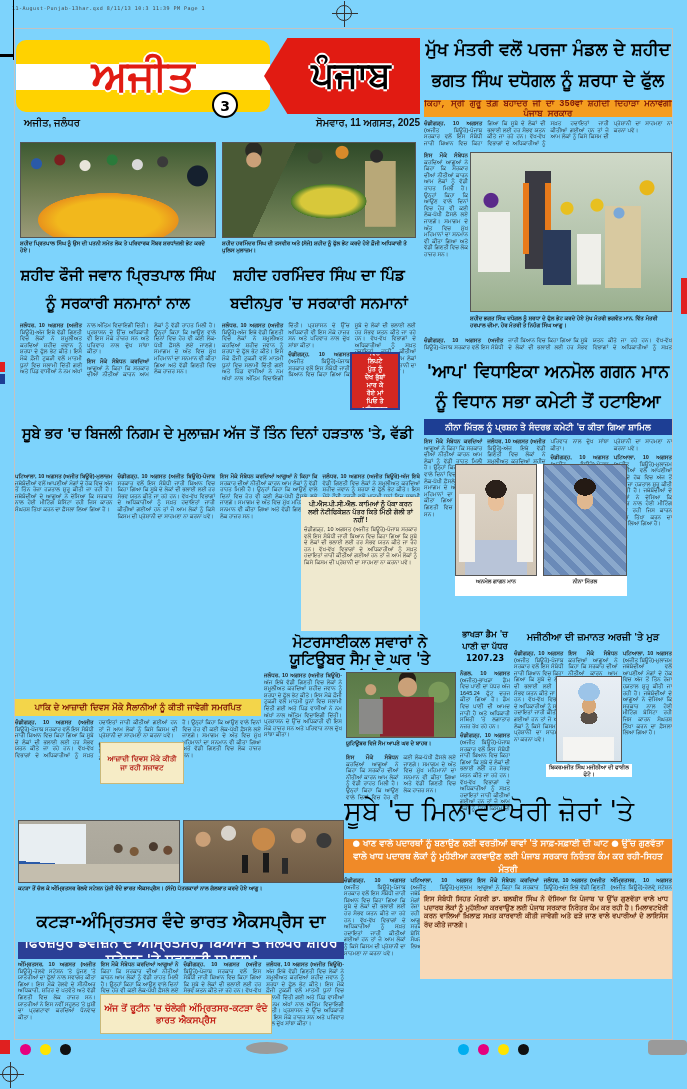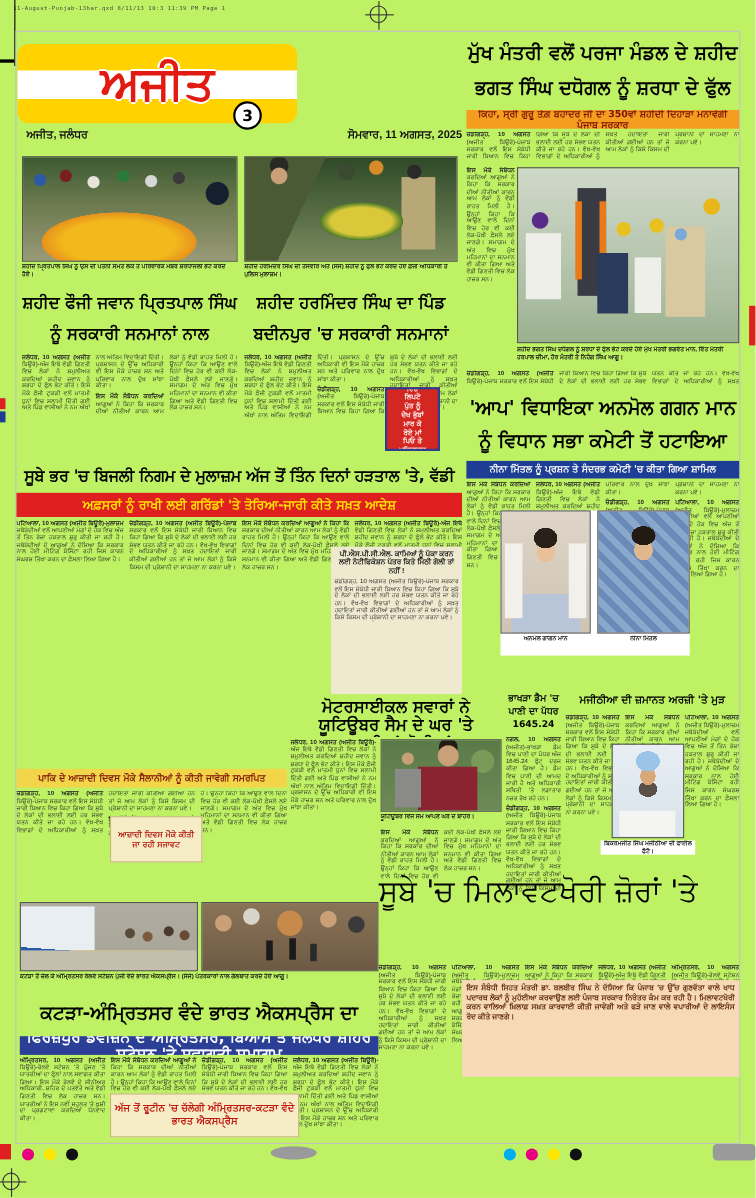--- a/index.html
+++ b/index.html
@@ -1,16 +1,16 @@
 <!DOCTYPE html>
 <html><head>
 <meta charset="utf-8">
 <style>
   html,body{margin:0;padding:0;background:#ffffff;}
-  #sheet{position:relative;width:687px;height:1089px;background:#bef264;overflow:hidden;
+  #sheet{position:relative;width:687px;height:1089px;background:#7dd3fc;overflow:hidden;
          font-family:"Liberation Sans",sans-serif;color:#111;}
   .abs{position:absolute;box-sizing:border-box;}
   .frame{border:1px solid #c2c2c2;}
   .slug{font-family:"DejaVu Sans Mono",monospace;font-size:5px;color:#444;letter-spacing:.5px;white-space:nowrap;overflow:hidden;}
   .hl{font-family:"DejaVu Sans",sans-serif;font-weight:bold;color:#000;overflow:hidden;text-align:center;}
   .hl-light{font-family:"DejaVu Sans",sans-serif;font-weight:400;color:#000;overflow:hidden;text-align:left;}
   .bar{display:flex;align-items:center;justify-content:center;font-family:"DejaVu Sans",sans-serif;
        font-weight:bold;overflow:hidden;text-align:center;}
   .cap{font-size:5.5px;line-height:6.5px;font-weight:bold;color:#111;overflow:hidden;}
   .body-txt{font-size:5.5px;line-height:6.6px;text-align:justify;color:#222;overflow:hidden;column-gap:5px;}
@@ -33,27 +33,32 @@
   <div class="abs" style="left:13px;top:0;width:1px;height:60px;background:#000;"></div>
   <div class="abs" style="left:0;top:54px;width:13px;height:3px;background:#000;"></div>
   <div class="abs reg" style="left:336px;top:5px;width:16px;height:16px;"></div>
   <div class="abs frame" style="left:14px;top:28px;width:659px;height:1012px;"></div>
 
   <div class="abs" style="left:16px;top:40px;width:254px;height:72px;background:#ffd200;border-radius:10px;">
     <div class="abs" style="left:0;top:24px;width:254px;height:26px;background:#ffffff;"></div>
     <div class="abs hl" style="left:0;top:8px;width:254px;height:60px;font-size:42px;line-height:56px;color:#e11b12;
          text-shadow:-2px 0 #fff,2px 0 #fff,0 -2px #fff,0 2px #fff;">ਅਜੀਤ</div>
   </div>
+  <div class="abs" style="left:264px;top:38px;width:156px;height:76px;background:#e11b12;
+       clip-path:polygon(0 50%,15% 0,100% 0,100% 100%,15% 100%);">
+    <div class="abs hl" style="left:22px;top:6px;width:130px;height:68px;font-size:36px;line-height:62px;color:#000;
+         text-shadow:-2px 0 #fff,2px 0 #fff,0 -2px #fff,0 2px #fff;">ਪੰਜਾਬ</div>
+  </div>
   <div class="abs hl" style="left:212px;top:92px;width:26px;height:26px;background:#fff;border:2px solid #000;border-radius:50%;
        font-size:14px;line-height:24px;z-index:5;">3</div>
   <div class="abs" style="left:24px;top:117px;width:150px;height:14px;font-weight:bold;font-size:10px;">ਅਜੀਤ, ਜਲੰਧਰ</div>
   <div class="abs" style="left:262px;top:117px;width:158px;height:14px;font-weight:bold;font-size:10px;text-align:right;">ਸੋਮਵਾਰ, 11 ਅਗਸਤ, 2025</div>
 
   <div class="abs hl" style="left:424px;top:34px;width:248px;height:64px;font-size:17.5px;line-height:31px;">ਮੁੱਖ ਮੰਤਰੀ ਵਲੋਂ ਪਰਜਾ ਮੰਡਲ ਦੇ ਸ਼ਹੀਦ ਭਗਤ ਸਿੰਘ ਦਧੋਗਲ ਨੂੰ ਸ਼ਰਧਾ ਦੇ ਫੁੱਲ ਭੇਟ</div>
-  <div class="abs bar" style="left:424px;top:100px;width:248px;height:17px;background:#f59d1f;color:#7b1407;font-size:8.6px;">ਕਿਹਾ, ਸ੍ਰੀ ਗੁਰੂ ਤੇਗ਼ ਬਹਾਦਰ ਜੀ ਦਾ 350ਵਾਂ ਸ਼ਹੀਦੀ ਦਿਹਾੜਾ ਮਨਾਵੇਗੀ ਪੰਜਾਬ ਸਰਕਾਰ</div>
+  <div class="abs bar" style="left:424px;top:100px;width:248px;height:17px;background:#f59d1f;color:#7b1407;font-size:8.6px;font-family:Liberation Mono, monospace;">ਕਿਹਾ, ਸ੍ਰੀ ਗੁਰੂ ਤੇਗ਼ ਬਹਾਦਰ ਜੀ ਦਾ 350ਵਾਂ ਸ਼ਹੀਦੀ ਦਿਹਾੜਾ ਮਨਾਵੇਗੀ ਪੰਜਾਬ ਸਰਕਾਰ</div>
   <div class="abs body-txt c4" style="left:424px;top:120px;width:248px;height:30px;">
       <p>ਚੰਡੀਗੜ੍ਹ, 10 ਅਗਸਤ (ਅਜੀਤ ਬਿਊਰੋ)-ਪੰਜਾਬ ਸਰਕਾਰ ਵਲੋਂ ਇਸ ਸੰਬੰਧੀ ਜਾਰੀ ਬਿਆਨ ਵਿਚ ਕਿਹਾ ਗਿਆ ਕਿ ਸੂਬੇ ਦੇ ਲੋਕਾਂ ਦੀ ਭਲਾਈ ਲਈ ਹਰ ਸੰਭਵ ਯਤਨ ਕੀਤੇ ਜਾ ਰਹੇ ਹਨ। ਵੱਖ-ਵੱਖ ਵਿਭਾਗਾਂ ਦੇ ਅਧਿਕਾਰੀਆਂ ਨੂੰ ਸਖ਼ਤ ਹਦਾਇਤਾਂ ਜਾਰੀ ਕੀਤੀਆਂ ਗਈਆਂ ਹਨ ਤਾਂ ਜੋ ਆਮ ਲੋਕਾਂ ਨੂੰ ਕਿਸੇ ਕਿਸਮ ਦੀ ਪ੍ਰੇਸ਼ਾਨੀ ਦਾ ਸਾਹਮਣਾ ਨਾ ਕਰਨਾ ਪਵੇ।</p>
     </div>
   <div class="abs body-txt c1" style="left:424px;top:152px;width:44px;height:200px;">
       <p>ਇਸ ਮੌਕੇ ਸੰਬੋਧਨ ਕਰਦਿਆਂ ਆਗੂਆਂ ਨੇ ਕਿਹਾ ਕਿ ਸਰਕਾਰ ਦੀਆਂ ਨੀਤੀਆਂ ਕਾਰਨ ਆਮ ਲੋਕਾਂ ਨੂੰ ਵੱਡੀ ਰਾਹਤ ਮਿਲੀ ਹੈ। ਉਨ੍ਹਾਂ ਕਿਹਾ ਕਿ ਆਉਣ ਵਾਲੇ ਦਿਨਾਂ ਵਿਚ ਹੋਰ ਵੀ ਕਈ ਲੋਕ-ਪੱਖੀ ਫ਼ੈਸਲੇ ਲਏ ਜਾਣਗੇ। ਸਮਾਗਮ ਦੇ ਅੰਤ ਵਿਚ ਮੁੱਖ ਮਹਿਮਾਨਾਂ ਦਾ ਸਨਮਾਨ ਵੀ ਕੀਤਾ ਗਿਆ ਅਤੇ ਵੱਡੀ ਗਿਣਤੀ ਵਿਚ ਲੋਕ ਹਾਜ਼ਰ ਸਨ।</p>
     </div>
   <div class="abs photo" style="left:470px;top:152px;width:202px;height:160px;background:
       radial-gradient(circle at 10% 30%, #5a2a8a 0 7px, transparent 8px),
       radial-gradient(circle at 48% 35%, #e8c020 0 6px, transparent 7px),
       radial-gradient(circle at 63% 33%, #e8c020 0 6px, transparent 7px),
@@ -128,21 +133,20 @@
         linear-gradient(#ded5c8,#cfc4b4);"></div>
     <div class="abs cap" style="left:0;top:114px;width:82px;height:14px;text-align:center;">ਅਨਮੋਲ ਗਾਗਨ ਮਾਨ</div>
     <div class="abs photo" style="left:88px;top:0;width:84px;height:112px;background:
         radial-gradient(ellipse 22% 13% at 50% 20%, #241a14 0 60%, transparent 61%),
         radial-gradient(ellipse 17% 14% at 50% 32%, #e0b890 0 60%, transparent 61%),
         repeating-linear-gradient(45deg,#6a8ab8 0 6px,#8aa8cc 6px 12px);"></div>
     <div class="abs cap" style="left:88px;top:114px;width:84px;height:14px;text-align:center;">ਨੀਨਾ ਮਿੱਤਲ</div>
   </div>
 
   <div class="abs hl" style="left:15px;top:420px;width:405px;height:26px;font-size:14.5px;line-height:26px;letter-spacing:-.3px;">ਸੂਬੇ ਭਰ 'ਚ ਬਿਜਲੀ ਨਿਗਮ ਦੇ ਮੁਲਾਜ਼ਮ ਅੱਜ ਤੋਂ ਤਿੰਨ ਦਿਨਾਂ ਹੜਤਾਲ 'ਤੇ, ਵੱਡੀ ਪੱਧਰ 'ਤੇ ਪਵੇਗਾ ਕੰਮਕਾਜ 'ਤੇ ਅਸਰ</div>
-  <div class="abs bar" style="left:15px;top:448px;width:405px;height:22px;background:#e02020;color:#ffe400;font-size:11.5px;">ਅਫ਼ਸਰਾਂ ਨੂੰ ਰਾਖੀ ਲਈ ਗਰਿੱਡਾਂ 'ਤੇ ਤੋਰਿਆ-ਜਾਰੀ ਕੀਤੇ ਸਖ਼ਤ ਆਦੇਸ਼</div>
   <div class="abs body-txt c4" style="left:15px;top:473px;width:405px;height:165px;">
     <p>ਪਟਿਆਲਾ, 10 ਅਗਸਤ (ਅਜੀਤ ਬਿਊਰੋ)-ਮੁਲਾਜ਼ਮ ਜਥੇਬੰਦੀਆਂ ਵਲੋਂ ਆਪਣੀਆਂ ਮੰਗਾਂ ਦੇ ਹੱਕ ਵਿਚ ਅੱਜ ਤੋਂ ਤਿੰਨ ਰੋਜ਼ਾ ਹੜਤਾਲ ਸ਼ੁਰੂ ਕੀਤੀ ਜਾ ਰਹੀ ਹੈ। ਜਥੇਬੰਦੀਆਂ ਦੇ ਆਗੂਆਂ ਨੇ ਦੱਸਿਆ ਕਿ ਸਰਕਾਰ ਨਾਲ ਹੋਈ ਮੀਟਿੰਗ ਬੇਸਿੱਟਾ ਰਹੀ ਜਿਸ ਕਾਰਨ ਸੰਘਰਸ਼ ਤਿੱਖਾ ਕਰਨ ਦਾ ਫ਼ੈਸਲਾ ਲਿਆ ਗਿਆ ਹੈ।</p>
     <p>ਚੰਡੀਗੜ੍ਹ, 10 ਅਗਸਤ (ਅਜੀਤ ਬਿਊਰੋ)-ਪੰਜਾਬ ਸਰਕਾਰ ਵਲੋਂ ਇਸ ਸੰਬੰਧੀ ਜਾਰੀ ਬਿਆਨ ਵਿਚ ਕਿਹਾ ਗਿਆ ਕਿ ਸੂਬੇ ਦੇ ਲੋਕਾਂ ਦੀ ਭਲਾਈ ਲਈ ਹਰ ਸੰਭਵ ਯਤਨ ਕੀਤੇ ਜਾ ਰਹੇ ਹਨ। ਵੱਖ-ਵੱਖ ਵਿਭਾਗਾਂ ਦੇ ਅਧਿਕਾਰੀਆਂ ਨੂੰ ਸਖ਼ਤ ਹਦਾਇਤਾਂ ਜਾਰੀ ਕੀਤੀਆਂ ਗਈਆਂ ਹਨ ਤਾਂ ਜੋ ਆਮ ਲੋਕਾਂ ਨੂੰ ਕਿਸੇ ਕਿਸਮ ਦੀ ਪ੍ਰੇਸ਼ਾਨੀ ਦਾ ਸਾਹਮਣਾ ਨਾ ਕਰਨਾ ਪਵੇ।</p>
     <p>ਇਸ ਮੌਕੇ ਸੰਬੋਧਨ ਕਰਦਿਆਂ ਆਗੂਆਂ ਨੇ ਕਿਹਾ ਕਿ ਸਰਕਾਰ ਦੀਆਂ ਨੀਤੀਆਂ ਕਾਰਨ ਆਮ ਲੋਕਾਂ ਨੂੰ ਵੱਡੀ ਰਾਹਤ ਮਿਲੀ ਹੈ। ਉਨ੍ਹਾਂ ਕਿਹਾ ਕਿ ਆਉਣ ਵਾਲੇ ਦਿਨਾਂ ਵਿਚ ਹੋਰ ਵੀ ਕਈ ਲੋਕ-ਪੱਖੀ ਫ਼ੈਸਲੇ ਲਏ ਜਾਣਗੇ। ਸਮਾਗਮ ਦੇ ਅੰਤ ਵਿਚ ਮੁੱਖ ਮਹਿਮਾਨਾਂ ਦਾ ਸਨਮਾਨ ਵੀ ਕੀਤਾ ਗਿਆ ਅਤੇ ਵੱਡੀ ਗਿਣਤੀ ਵਿਚ ਲੋਕ ਹਾਜ਼ਰ ਸਨ।</p>
     <p>ਜਲੰਧਰ, 10 ਅਗਸਤ (ਅਜੀਤ ਬਿਊਰੋ)-ਅੱਜ ਇਥੇ ਵੱਡੀ ਗਿਣਤੀ ਵਿਚ ਲੋਕਾਂ ਨੇ ਸ਼ਮੂਲੀਅਤ ਕਰਦਿਆਂ ਸ਼ਹੀਦ ਜਵਾਨ ਨੂੰ ਸ਼ਰਧਾ ਦੇ ਫੁੱਲ ਭੇਟ ਕੀਤੇ। ਇਸ ਮੌਕੇ ਫ਼ੌਜੀ ਟੁਕੜੀ ਵਲੋਂ ਮਾਤਮੀ ਧੁਨਾਂ ਵਿਚ ਸਲਾਮੀ ਦਿੱਤੀ ਗਈ ਅਤੇ ਪਿੰਡ ਵਾਸੀਆਂ ਨੇ ਨਮ ਅੱਖਾਂ ਨਾਲ ਅੰਤਿਮ ਵਿਦਾਇਗੀ ਦਿੱਤੀ। ਪ੍ਰਸ਼ਾਸਨ ਦੇ ਉੱਚ ਅਧਿਕਾਰੀ ਵੀ ਇਸ ਮੌਕੇ ਹਾਜ਼ਰ ਸਨ ਅਤੇ ਪਰਿਵਾਰ ਨਾਲ ਦੁੱਖ ਸਾਂਝਾ ਕੀਤਾ।</p>
   </div>
   <div class="abs" style="left:301px;top:497px;width:119px;height:134px;background:#efe9cf;z-index:3;padding:3px;box-sizing:border-box;overflow:hidden;">
     <div style="font-size:6.6px;line-height:8px;font-weight:bold;text-align:center;">ਪੀ.ਐਸ.ਪੀ.ਸੀ.ਐਲ. ਕਾਮਿਆਂ ਨੂੰ ਪੱਕਾ ਕਰਨ ਲਈ ਨੋਟੀਫਿਕੇਸ਼ਨ ਪੱਤਰ ਕਿਤੇ ਮਿੱਠੀ ਗੋਲੀ ਤਾਂ ਨਹੀਂ !</div>
     <div class="body-txt" style="margin-top:2px;">ਚੰਡੀਗੜ੍ਹ, 10 ਅਗਸਤ (ਅਜੀਤ ਬਿਊਰੋ)-ਪੰਜਾਬ ਸਰਕਾਰ ਵਲੋਂ ਇਸ ਸੰਬੰਧੀ ਜਾਰੀ ਬਿਆਨ ਵਿਚ ਕਿਹਾ ਗਿਆ ਕਿ ਸੂਬੇ ਦੇ ਲੋਕਾਂ ਦੀ ਭਲਾਈ ਲਈ ਹਰ ਸੰਭਵ ਯਤਨ ਕੀਤੇ ਜਾ ਰਹੇ ਹਨ। ਵੱਖ-ਵੱਖ ਵਿਭਾਗਾਂ ਦੇ ਅਧਿਕਾਰੀਆਂ ਨੂੰ ਸਖ਼ਤ ਹਦਾਇਤਾਂ ਜਾਰੀ ਕੀਤੀਆਂ ਗਈਆਂ ਹਨ ਤਾਂ ਜੋ ਆਮ ਲੋਕਾਂ ਨੂੰ ਕਿਸੇ ਕਿਸਮ ਦੀ ਪ੍ਰੇਸ਼ਾਨੀ ਦਾ ਸਾਹਮਣਾ ਨਾ ਕਰਨਾ ਪਵੇ।</div>
   </div>
@@ -165,41 +169,42 @@
       radial-gradient(circle at 56% 22%, #caa078 0 9px, transparent 10px),
       radial-gradient(circle at 56% 10%, #241c14 0 8px, transparent 9px),
       linear-gradient(#8a2430 0 0) 62% 100%/50% 62% no-repeat,
       radial-gradient(circle at 85% 30%, #7a9a5a 0 10px, transparent 11px),
       linear-gradient(#5a7a48,#6d8a56);"></div>
   <div class="abs cap" style="left:346px;top:740px;width:110px;height:12px;">ਯੂਟਿਊਬਰ ਵਿਜੇ ਸੈਮ ਆਪਣੇ ਘਰ ਦੇ ਬਾਹਰ।</div>
   <div class="abs body-txt c2" style="left:346px;top:754px;width:110px;height:64px;">
       <p>ਇਸ ਮੌਕੇ ਸੰਬੋਧਨ ਕਰਦਿਆਂ ਆਗੂਆਂ ਨੇ ਕਿਹਾ ਕਿ ਸਰਕਾਰ ਦੀਆਂ ਨੀਤੀਆਂ ਕਾਰਨ ਆਮ ਲੋਕਾਂ ਨੂੰ ਵੱਡੀ ਰਾਹਤ ਮਿਲੀ ਹੈ। ਉਨ੍ਹਾਂ ਕਿਹਾ ਕਿ ਆਉਣ ਵਾਲੇ ਦਿਨਾਂ ਵਿਚ ਹੋਰ ਵੀ ਕਈ ਲੋਕ-ਪੱਖੀ ਫ਼ੈਸਲੇ ਲਏ ਜਾਣਗੇ। ਸਮਾਗਮ ਦੇ ਅੰਤ ਵਿਚ ਮੁੱਖ ਮਹਿਮਾਨਾਂ ਦਾ ਸਨਮਾਨ ਵੀ ਕੀਤਾ ਗਿਆ ਅਤੇ ਵੱਡੀ ਗਿਣਤੀ ਵਿਚ ਲੋਕ ਹਾਜ਼ਰ ਸਨ।</p>
     </div>
 
-  <div class="abs hl" style="left:460px;top:628px;width:50px;height:40px;font-size:8.4px;line-height:12px;">ਭਾਖੜਾ ਡੈਮ 'ਚ ਪਾਣੀ ਦਾ ਪੱਧਰ 1645.24</div>
+  <div class="abs hl" style="left:460px;top:628px;width:50px;height:40px;font-size:8.4px;line-height:12px;">ਭਾਖੜਾ ਡੈਮ 'ਚ ਪਾਣੀ ਦਾ ਪੱਧਰ 1207.23</div>
   <div class="abs body-txt c1" style="left:460px;top:670px;width:50px;height:148px;">
     <p>ਨੰਗਲ, 10 ਅਗਸਤ (ਅਜੀਤ)-ਭਾਖੜਾ ਡੈਮ ਵਿਚ ਪਾਣੀ ਦਾ ਪੱਧਰ ਅੱਜ 1645.24 ਫੁੱਟ ਦਰਜ ਕੀਤਾ ਗਿਆ ਹੈ। ਡੈਮ ਵਿਚ ਪਾਣੀ ਦੀ ਆਮਦ ਜਾਰੀ ਹੈ ਅਤੇ ਅਧਿਕਾਰੀ ਸਥਿਤੀ 'ਤੇ ਲਗਾਤਾਰ ਨਜ਼ਰ ਰੱਖ ਰਹੇ ਹਨ।</p>
     <p>ਚੰਡੀਗੜ੍ਹ, 10 ਅਗਸਤ (ਅਜੀਤ ਬਿਊਰੋ)-ਪੰਜਾਬ ਸਰਕਾਰ ਵਲੋਂ ਇਸ ਸੰਬੰਧੀ ਜਾਰੀ ਬਿਆਨ ਵਿਚ ਕਿਹਾ ਗਿਆ ਕਿ ਸੂਬੇ ਦੇ ਲੋਕਾਂ ਦੀ ਭਲਾਈ ਲਈ ਹਰ ਸੰਭਵ ਯਤਨ ਕੀਤੇ ਜਾ ਰਹੇ ਹਨ। ਵੱਖ-ਵੱਖ ਵਿਭਾਗਾਂ ਦੇ ਅਧਿਕਾਰੀਆਂ ਨੂੰ ਸਖ਼ਤ ਹਦਾਇਤਾਂ ਜਾਰੀ ਕੀਤੀਆਂ ਗਈਆਂ ਹਨ ਤਾਂ ਜੋ ਆਮ ਲੋਕਾਂ ਨੂੰ ਕਿਸੇ ਕਿਸਮ ਦੀ ਪ੍ਰੇਸ਼ਾਨੀ ਦਾ ਸਾਹਮਣਾ ਨਾ ਕਰਨਾ ਪਵੇ।</p>
   </div>
 
   <div class="abs hl" style="left:514px;top:628px;width:158px;height:20px;font-size:9.5px;line-height:18px;">ਮਜੀਠੀਆ ਦੀ ਜ਼ਮਾਨਤ ਅਰਜ਼ੀ 'ਤੇ ਮੁੜ ਸੁਣਵਾਈ ਅੱਜ</div>
   <div class="abs body-txt c3" style="left:514px;top:650px;width:158px;height:168px;">
     <p>ਚੰਡੀਗੜ੍ਹ, 10 ਅਗਸਤ (ਅਜੀਤ ਬਿਊਰੋ)-ਪੰਜਾਬ ਸਰਕਾਰ ਵਲੋਂ ਇਸ ਸੰਬੰਧੀ ਜਾਰੀ ਬਿਆਨ ਵਿਚ ਕਿਹਾ ਗਿਆ ਕਿ ਸੂਬੇ ਦੇ ਲੋਕਾਂ ਦੀ ਭਲਾਈ ਲਈ ਹਰ ਸੰਭਵ ਯਤਨ ਕੀਤੇ ਜਾ ਰਹੇ ਹਨ। ਵੱਖ-ਵੱਖ ਵਿਭਾਗਾਂ ਦੇ ਅਧਿਕਾਰੀਆਂ ਨੂੰ ਸਖ਼ਤ ਹਦਾਇਤਾਂ ਜਾਰੀ ਕੀਤੀਆਂ ਗਈਆਂ ਹਨ ਤਾਂ ਜੋ ਆਮ ਲੋਕਾਂ ਨੂੰ ਕਿਸੇ ਕਿਸਮ ਦੀ ਪ੍ਰੇਸ਼ਾਨੀ ਦਾ ਸਾਹਮਣਾ ਨਾ ਕਰਨਾ ਪਵੇ।</p>
     <p>ਇਸ ਮੌਕੇ ਸੰਬੋਧਨ ਕਰਦਿਆਂ ਆਗੂਆਂ ਨੇ ਕਿਹਾ ਕਿ ਸਰਕਾਰ ਦੀਆਂ ਨੀਤੀਆਂ ਕਾਰਨ ਆਮ ਲੋਕਾਂ ਨੂੰ ਵੱਡੀ ਰਾਹਤ ਮਿਲੀ ਹੈ। ਉਨ੍ਹਾਂ ਕਿਹਾ ਕਿ ਆਉਣ ਵਾਲੇ ਦਿਨਾਂ ਵਿਚ ਹੋਰ ਵੀ ਕਈ ਲੋਕ-ਪੱਖੀ ਫ਼ੈਸਲੇ ਲਏ ਜਾਣਗੇ। ਸਮਾਗਮ ਦੇ ਅੰਤ ਵਿਚ ਮੁੱਖ ਮਹਿਮਾਨਾਂ ਦਾ ਸਨਮਾਨ ਵੀ ਕੀਤਾ ਗਿਆ ਅਤੇ ਵੱਡੀ ਗਿਣਤੀ ਵਿਚ ਲੋਕ ਹਾਜ਼ਰ ਸਨ।</p>
     <p>ਪਟਿਆਲਾ, 10 ਅਗਸਤ (ਅਜੀਤ ਬਿਊਰੋ)-ਮੁਲਾਜ਼ਮ ਜਥੇਬੰਦੀਆਂ ਵਲੋਂ ਆਪਣੀਆਂ ਮੰਗਾਂ ਦੇ ਹੱਕ ਵਿਚ ਅੱਜ ਤੋਂ ਤਿੰਨ ਰੋਜ਼ਾ ਹੜਤਾਲ ਸ਼ੁਰੂ ਕੀਤੀ ਜਾ ਰਹੀ ਹੈ। ਜਥੇਬੰਦੀਆਂ ਦੇ ਆਗੂਆਂ ਨੇ ਦੱਸਿਆ ਕਿ ਸਰਕਾਰ ਨਾਲ ਹੋਈ ਮੀਟਿੰਗ ਬੇਸਿੱਟਾ ਰਹੀ ਜਿਸ ਕਾਰਨ ਸੰਘਰਸ਼ ਤਿੱਖਾ ਕਰਨ ਦਾ ਫ਼ੈਸਲਾ ਲਿਆ ਗਿਆ ਹੈ।</p>
   </div>
   <div class="abs photo" style="left:556px;top:676px;width:66px;height:86px;z-index:3;background:
       radial-gradient(ellipse 28% 18% at 50% 18%, #9cc4e8 0 60%, transparent 61%),
       radial-gradient(ellipse 18% 16% at 50% 34%, #d8a878 0 60%, transparent 61%),
       radial-gradient(ellipse 22% 14% at 50% 48%, #5a5048 0 60%, transparent 61%),
       linear-gradient(#f4f4f2 0 0) 50% 100%/80% 28% no-repeat,
       linear-gradient(#e8eef4,#d8e2ea);"></div>
   <div class="abs cap" style="left:546px;top:764px;width:86px;height:13px;background:#fff;z-index:3;text-align:center;">ਬਿਕਰਮਜੀਤ ਸਿੰਘ ਮਜੀਠੀਆ ਦੀ ਫਾਈਲ ਫੋਟੋ।</div>
 
   <div class="abs hl-light" style="left:344px;top:786px;width:328px;height:50px;font-size:27px;line-height:50px;">ਸੂਬੇ 'ਚ ਮਿਲਾਵਟਖੋਰੀ ਜ਼ੋਰਾਂ 'ਤੇ</div>
+  <div class="abs bar" style="left:344px;top:839px;width:328px;height:34px;background:#f08a28;color:#ffffff;font-size:8.6px;line-height:13px;padding:0 4px;">● ਖਾਣ ਵਾਲੇ ਪਦਾਰਥਾਂ ਨੂੰ ਬਣਾਉਣ ਲਈ ਵਰਤੀਆਂ ਥਾਵਾਂ 'ਤੇ ਸਾਫ਼-ਸਫ਼ਾਈ ਦੀ ਘਾਟ ● ਉੱਚ ਗੁਣਵੱਤਾ ਵਾਲੇ ਖਾਧ ਪਦਾਰਥ ਲੋਕਾਂ ਨੂੰ ਮੁਹੱਈਆ ਕਰਵਾਉਣ ਲਈ ਪੰਜਾਬ ਸਰਕਾਰ ਨਿਰੰਤਰ ਕੰਮ ਕਰ ਰਹੀ-ਸਿਹਤ ਮੰਤਰੀ</div>
   <div class="abs body-txt c5" style="left:344px;top:877px;width:328px;height:205px;">
     <p>ਚੰਡੀਗੜ੍ਹ, 10 ਅਗਸਤ (ਅਜੀਤ ਬਿਊਰੋ)-ਪੰਜਾਬ ਸਰਕਾਰ ਵਲੋਂ ਇਸ ਸੰਬੰਧੀ ਜਾਰੀ ਬਿਆਨ ਵਿਚ ਕਿਹਾ ਗਿਆ ਕਿ ਸੂਬੇ ਦੇ ਲੋਕਾਂ ਦੀ ਭਲਾਈ ਲਈ ਹਰ ਸੰਭਵ ਯਤਨ ਕੀਤੇ ਜਾ ਰਹੇ ਹਨ। ਵੱਖ-ਵੱਖ ਵਿਭਾਗਾਂ ਦੇ ਅਧਿਕਾਰੀਆਂ ਨੂੰ ਸਖ਼ਤ ਹਦਾਇਤਾਂ ਜਾਰੀ ਕੀਤੀਆਂ ਗਈਆਂ ਹਨ ਤਾਂ ਜੋ ਆਮ ਲੋਕਾਂ ਨੂੰ ਕਿਸੇ ਕਿਸਮ ਦੀ ਪ੍ਰੇਸ਼ਾਨੀ ਦਾ ਸਾਹਮਣਾ ਨਾ ਕਰਨਾ ਪਵੇ।</p>
     <p>ਪਟਿਆਲਾ, 10 ਅਗਸਤ (ਅਜੀਤ ਬਿਊਰੋ)-ਮੁਲਾਜ਼ਮ ਜਥੇਬੰਦੀਆਂ ਵਲੋਂ ਆਪਣੀਆਂ ਮੰਗਾਂ ਦੇ ਹੱਕ ਵਿਚ ਅੱਜ ਤੋਂ ਤਿੰਨ ਰੋਜ਼ਾ ਹੜਤਾਲ ਸ਼ੁਰੂ ਕੀਤੀ ਜਾ ਰਹੀ ਹੈ। ਜਥੇਬੰਦੀਆਂ ਦੇ ਆਗੂਆਂ ਨੇ ਦੱਸਿਆ ਕਿ ਸਰਕਾਰ ਨਾਲ ਹੋਈ ਮੀਟਿੰਗ ਬੇਸਿੱਟਾ ਰਹੀ ਜਿਸ ਕਾਰਨ ਸੰਘਰਸ਼ ਤਿੱਖਾ ਕਰਨ ਦਾ ਫ਼ੈਸਲਾ ਲਿਆ ਗਿਆ ਹੈ।</p>
     <p>ਇਸ ਮੌਕੇ ਸੰਬੋਧਨ ਕਰਦਿਆਂ ਆਗੂਆਂ ਨੇ ਕਿਹਾ ਕਿ ਸਰਕਾਰ ਦੀਆਂ ਨੀਤੀਆਂ ਕਾਰਨ ਆਮ ਲੋਕਾਂ ਨੂੰ ਵੱਡੀ ਰਾਹਤ ਮਿਲੀ ਹੈ। ਉਨ੍ਹਾਂ ਕਿਹਾ ਕਿ ਆਉਣ ਵਾਲੇ ਦਿਨਾਂ ਵਿਚ ਹੋਰ ਵੀ ਕਈ ਲੋਕ-ਪੱਖੀ ਫ਼ੈਸਲੇ ਲਏ ਜਾਣਗੇ। ਸਮਾਗਮ ਦੇ ਅੰਤ ਵਿਚ ਮੁੱਖ ਮਹਿਮਾਨਾਂ ਦਾ ਸਨਮਾਨ ਵੀ ਕੀਤਾ ਗਿਆ ਅਤੇ ਵੱਡੀ ਗਿਣਤੀ ਵਿਚ ਲੋਕ ਹਾਜ਼ਰ ਸਨ।</p>
     <p>ਜਲੰਧਰ, 10 ਅਗਸਤ (ਅਜੀਤ ਬਿਊਰੋ)-ਅੱਜ ਇਥੇ ਵੱਡੀ ਗਿਣਤੀ ਵਿਚ ਲੋਕਾਂ ਨੇ ਸ਼ਮੂਲੀਅਤ ਕਰਦਿਆਂ ਸ਼ਹੀਦ ਜਵਾਨ ਨੂੰ ਸ਼ਰਧਾ ਦੇ ਫੁੱਲ ਭੇਟ ਕੀਤੇ। ਇਸ ਮੌਕੇ ਫ਼ੌਜੀ ਟੁਕੜੀ ਵਲੋਂ ਮਾਤਮੀ ਧੁਨਾਂ ਵਿਚ ਸਲਾਮੀ ਦਿੱਤੀ ਗਈ ਅਤੇ ਪਿੰਡ ਵਾਸੀਆਂ ਨੇ ਨਮ ਅੱਖਾਂ ਨਾਲ ਅੰਤਿਮ ਵਿਦਾਇਗੀ ਦਿੱਤੀ। ਪ੍ਰਸ਼ਾਸਨ ਦੇ ਉੱਚ ਅਧਿਕਾਰੀ ਵੀ ਇਸ ਮੌਕੇ ਹਾਜ਼ਰ ਸਨ ਅਤੇ ਪਰਿਵਾਰ ਨਾਲ ਦੁੱਖ ਸਾਂਝਾ ਕੀਤਾ।</p>
     <p>ਅੰਮ੍ਰਿਤਸਰ, 10 ਅਗਸਤ (ਅਜੀਤ ਬਿਊਰੋ)-ਰੇਲਵੇ ਸਟੇਸ਼ਨ 'ਤੇ ਪੁੱਜਣ 'ਤੇ ਯਾਤਰੀਆਂ ਦਾ ਫੁੱਲਾਂ ਨਾਲ ਸਵਾਗਤ ਕੀਤਾ ਗਿਆ। ਇਸ ਮੌਕੇ ਰੇਲਵੇ ਦੇ ਸੀਨੀਅਰ ਅਧਿਕਾਰੀ, ਸ਼ਹਿਰ ਦੇ ਪਤਵੰਤੇ ਅਤੇ ਵੱਡੀ ਗਿਣਤੀ ਵਿਚ ਲੋਕ ਹਾਜ਼ਰ ਸਨ। ਯਾਤਰੀਆਂ ਨੇ ਇਸ ਨਵੀਂ ਸਹੂਲਤ 'ਤੇ ਖ਼ੁਸ਼ੀ ਦਾ ਪ੍ਰਗਟਾਵਾ ਕਰਦਿਆਂ ਧੰਨਵਾਦ ਕੀਤਾ।</p>
   </div>
   <div class="abs" style="left:420px;top:891px;width:252px;height:88px;background:#f7d9b8;z-index:3;padding:4px;box-sizing:border-box;
        font-size:6.8px;line-height:8.6px;font-weight:bold;color:#5a2408;text-align:justify;overflow:hidden;">ਇਸ ਸੰਬੰਧੀ ਸਿਹਤ ਮੰਤਰੀ ਡਾ. ਬਲਬੀਰ ਸਿੰਘ ਨੇ ਦੱਸਿਆ ਕਿ ਪੰਜਾਬ 'ਚ ਉੱਚ ਗੁਣਵੱਤਾ ਵਾਲੇ ਖਾਧ ਪਦਾਰਥ ਲੋਕਾਂ ਨੂੰ ਮੁਹੱਈਆ ਕਰਵਾਉਣ ਲਈ ਪੰਜਾਬ ਸਰਕਾਰ ਨਿਰੰਤਰ ਕੰਮ ਕਰ ਰਹੀ ਹੈ। ਮਿਲਾਵਟਖੋਰੀ ਕਰਨ ਵਾਲਿਆਂ ਖ਼ਿਲਾਫ਼ ਸਖ਼ਤ ਕਾਰਵਾਈ ਕੀਤੀ ਜਾਵੇਗੀ ਅਤੇ ਫੜੇ ਜਾਣ ਵਾਲੇ ਵਪਾਰੀਆਂ ਦੇ ਲਾਇਸੰਸ ਰੱਦ ਕੀਤੇ ਜਾਣਗੇ।</div>
 

